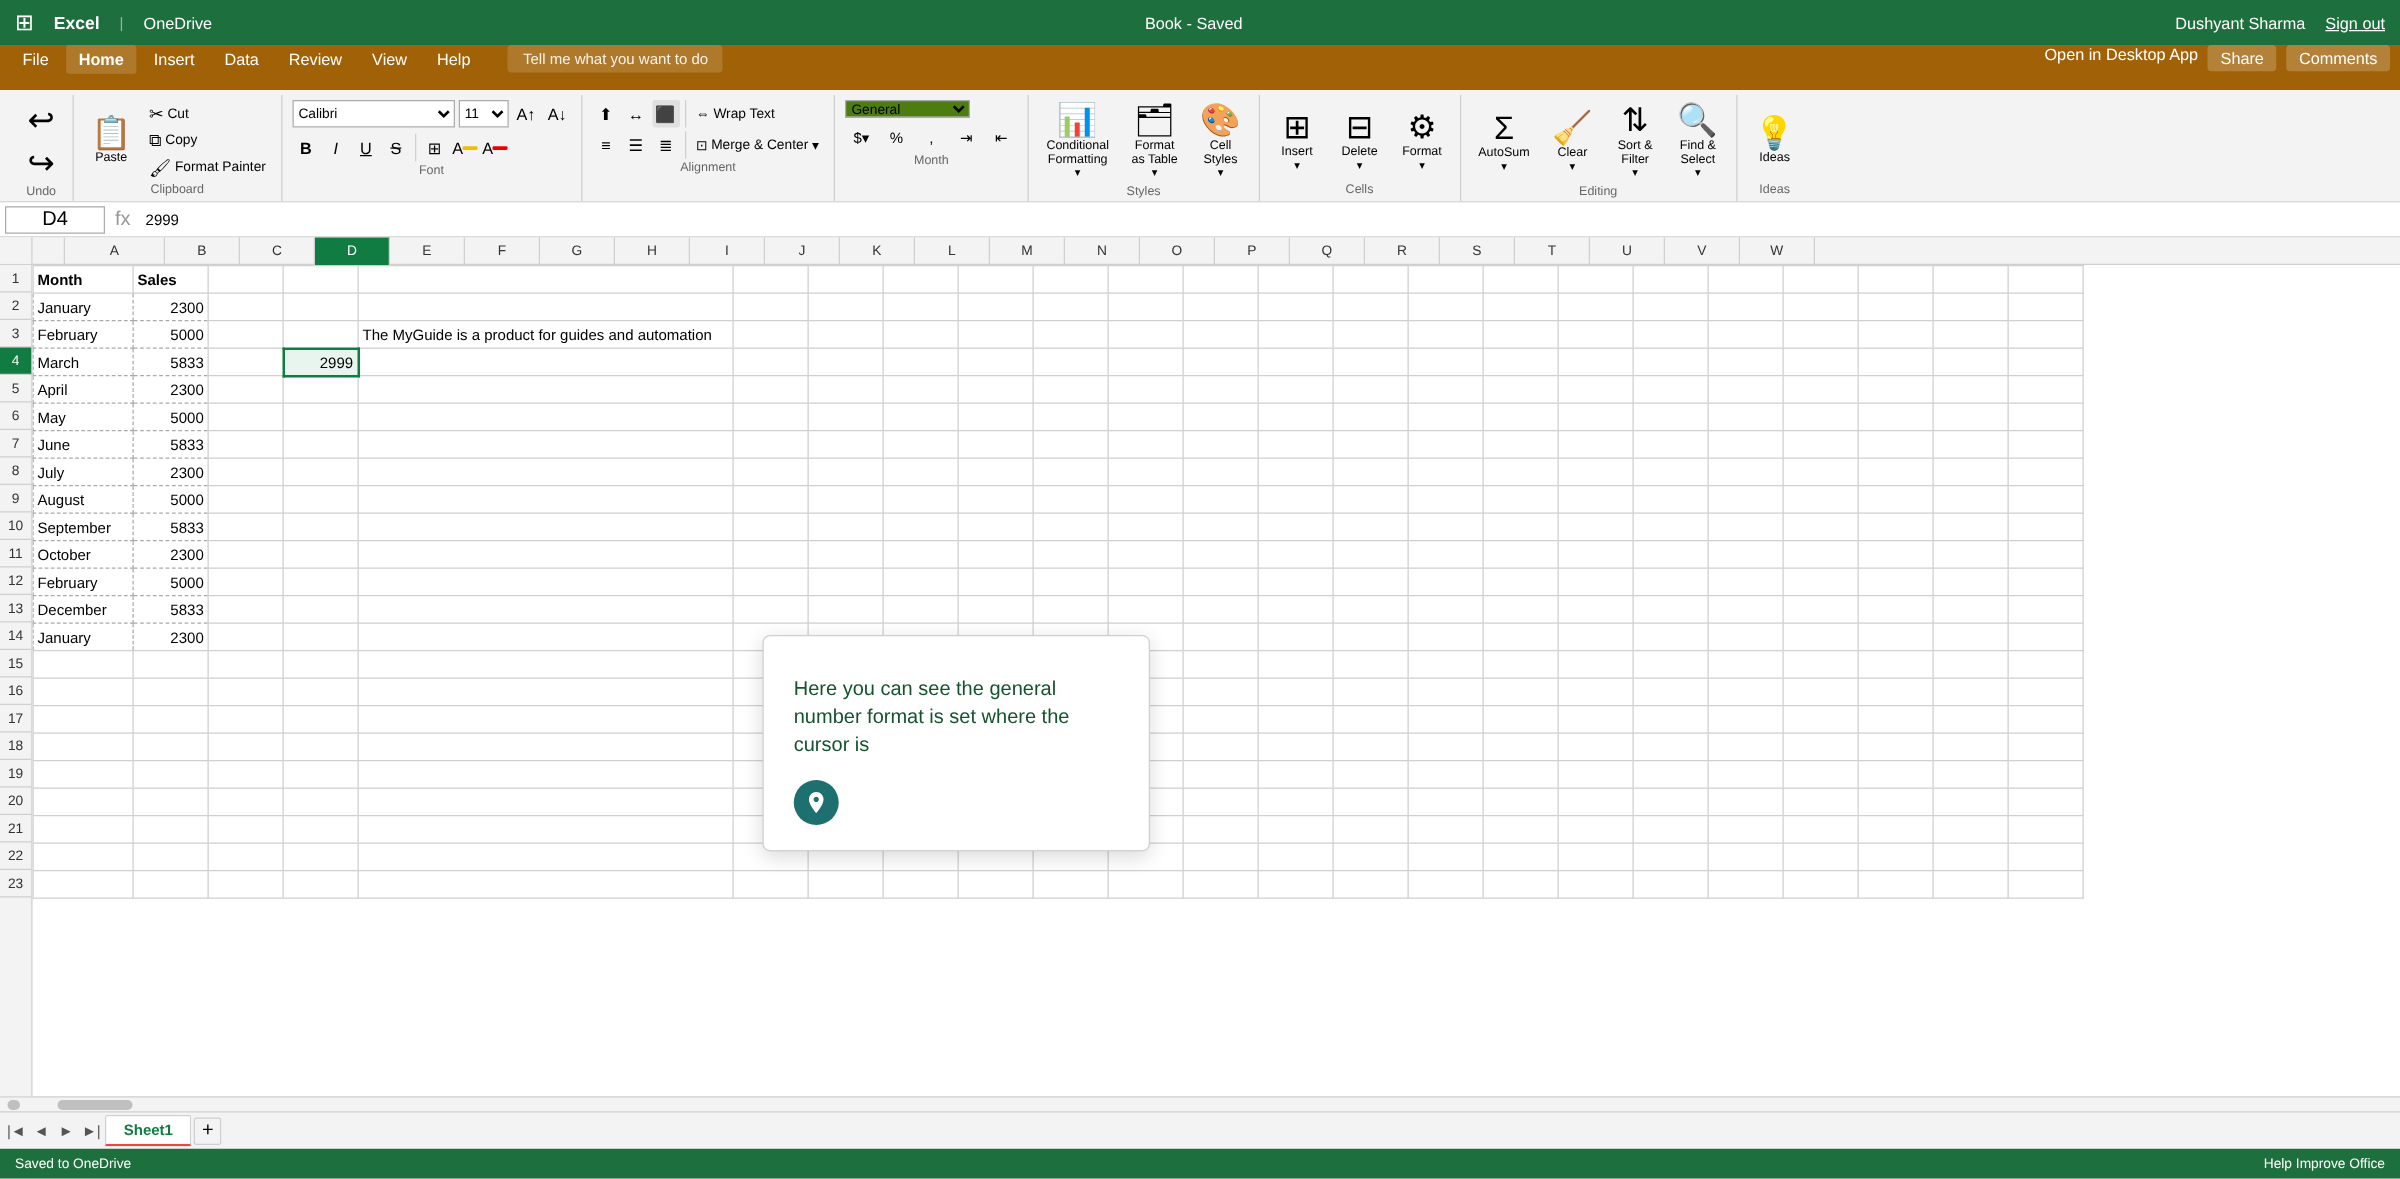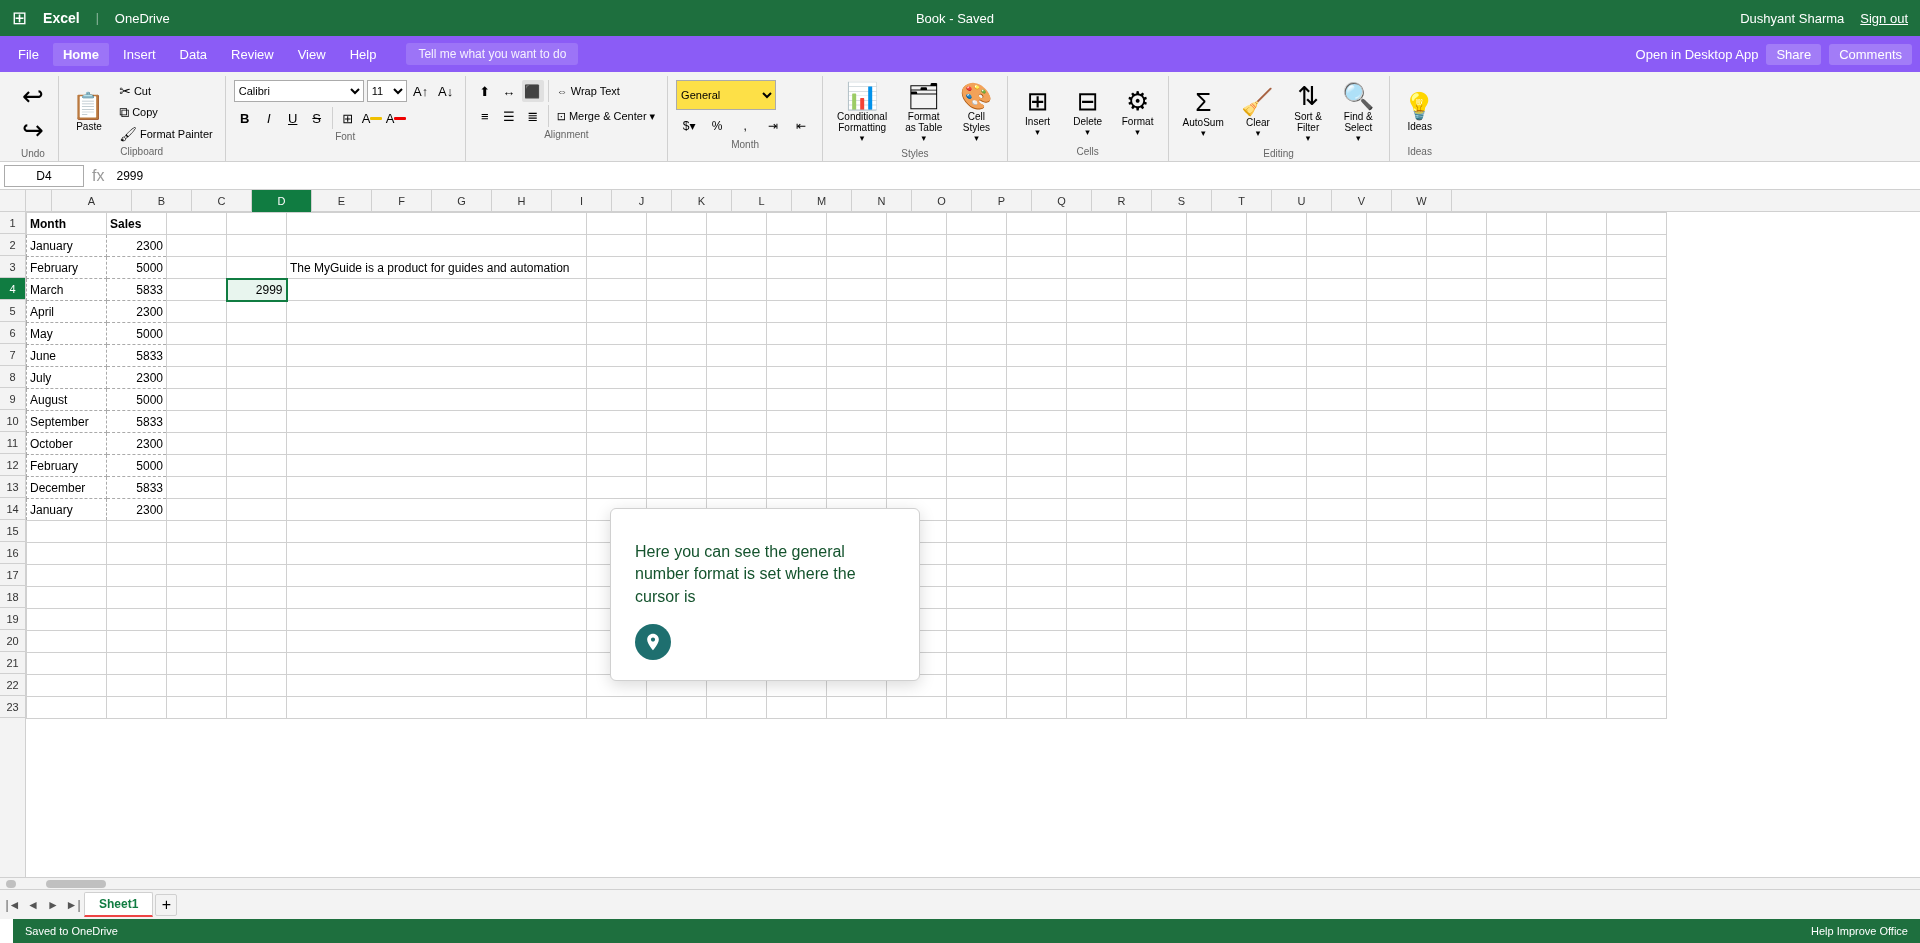--- a/index.html
+++ b/index.html
@@ -11,25 +11,25 @@
       color: #fff;
       height: 36px;
       display: flex;
       align-items: center;
       padding: 0 12px;
       gap: 16px;
     }
 
     
     #menu-bar {
-      background: #8b5cf6;
+      background: #a16207;
       color: #fff;
       height: 36px;
       display: flex;
-      align-items: center;
+      align-items: flex-start;
       padding: 0 8px;
       gap: 4px;
     }
     #menu-bar .menu-item {
       padding: 4px 10px;
       font-size: 13px;
       cursor: pointer;
       border-radius: 2px;
     }
     #menu-bar .tell-me {
@@ -114,22 +114,22 @@
     .align-row { display: flex; gap: 2px; }
     .align-btn {
       width: 22px; height: 22px;
       border: none; background: none; cursor: pointer;
       border-radius: 2px; font-size: 13px;
       display: flex; align-items: center; justify-content: center;
     }
 
     
     .number-select {
-      width: 100px; height: 30px; font-size: 11px;
-      border: 1px solid #ababab; background: #fde047;
+      width: 100px; height: 14px; font-size: 11px;
+      border: 1px solid #ababab; background: #4d7c0f;
     }
     .number-row { display: flex; gap: 2px; margin-top: 2px; }
     .num-btn {
       width: 26px; height: 22px; border: 1px solid transparent;
       background: none; cursor: pointer; font-size: 12px;
       border-radius: 2px; display: flex; align-items: center; justify-content: center;
     }
 
     
     #formula-bar {
@@ -257,21 +257,20 @@
     
     #status-bar {
       background: #1e6f3e;
       color: #fff;
       height: 24px;
       display: flex;
       align-items: center;
       padding: 0 12px;
       font-size: 11px;
       gap: 20px;
-      margin-left: 13px;
     }
 
     
     #h-scrollbar {
       height: 12px;
       background: #f3f3f3;
       border-top: 1px solid #d0d0d0;
       display: flex; align-items: center;
     }
     #h-scrollbar-thumb {
@@ -586,21 +585,21 @@
       <div class="big-icon-btn">
         <span class="bicon" style="color:#f0c000;">💡</span>
         <span class="blabel">Ideas</span>
       </div>
     </div>
     <div class="ribbon-group-label">Ideas</div>
   </div>
 </div>
 
 <div id="formula-bar">
-  <input id="name-box" value="D4" readonly="" style="width: 80px; height: 22px; border: 1px solid rgb(171, 171, 171); font-size: 12px; padding: 0px 4px; text-align: center;">
+  <input id="name-box" value="D4" readonly="" style="width: 80px; height: 22px; border: 1px solid rgb(171, 171, 171); font-size: 16px; padding: 0px 4px; text-align: center;">
   <span style="color:#999;font-size:16px;padding:0 4px;">fx</span>
   <input id="formula-input" value="2999" style="flex: 1 1 0%; height: 22px; border: none; outline: none; font-size: 12px; padding: 0px 4px;">
 </div>
 
 <div style="position:relative;display:flex;flex-direction:column;height:calc(943px - 36px - 36px - 90px - 28px - 30px - 24px - 12px);">
 
   <div id="col-header-row">
     <div class="row-num-header"></div>
     <div class="col-header" style="width:26px;min-width:26px;"></div>
     <div class="col-header col-A">A</div>

